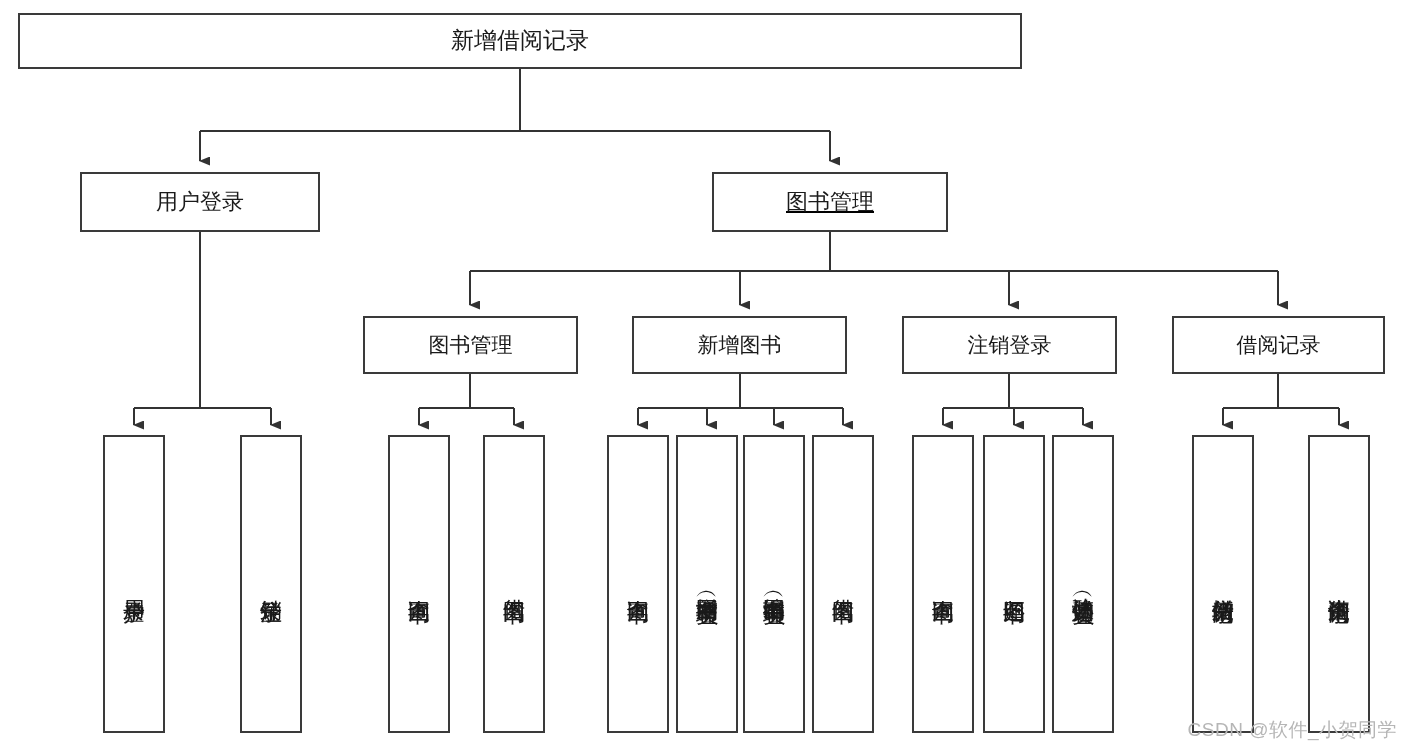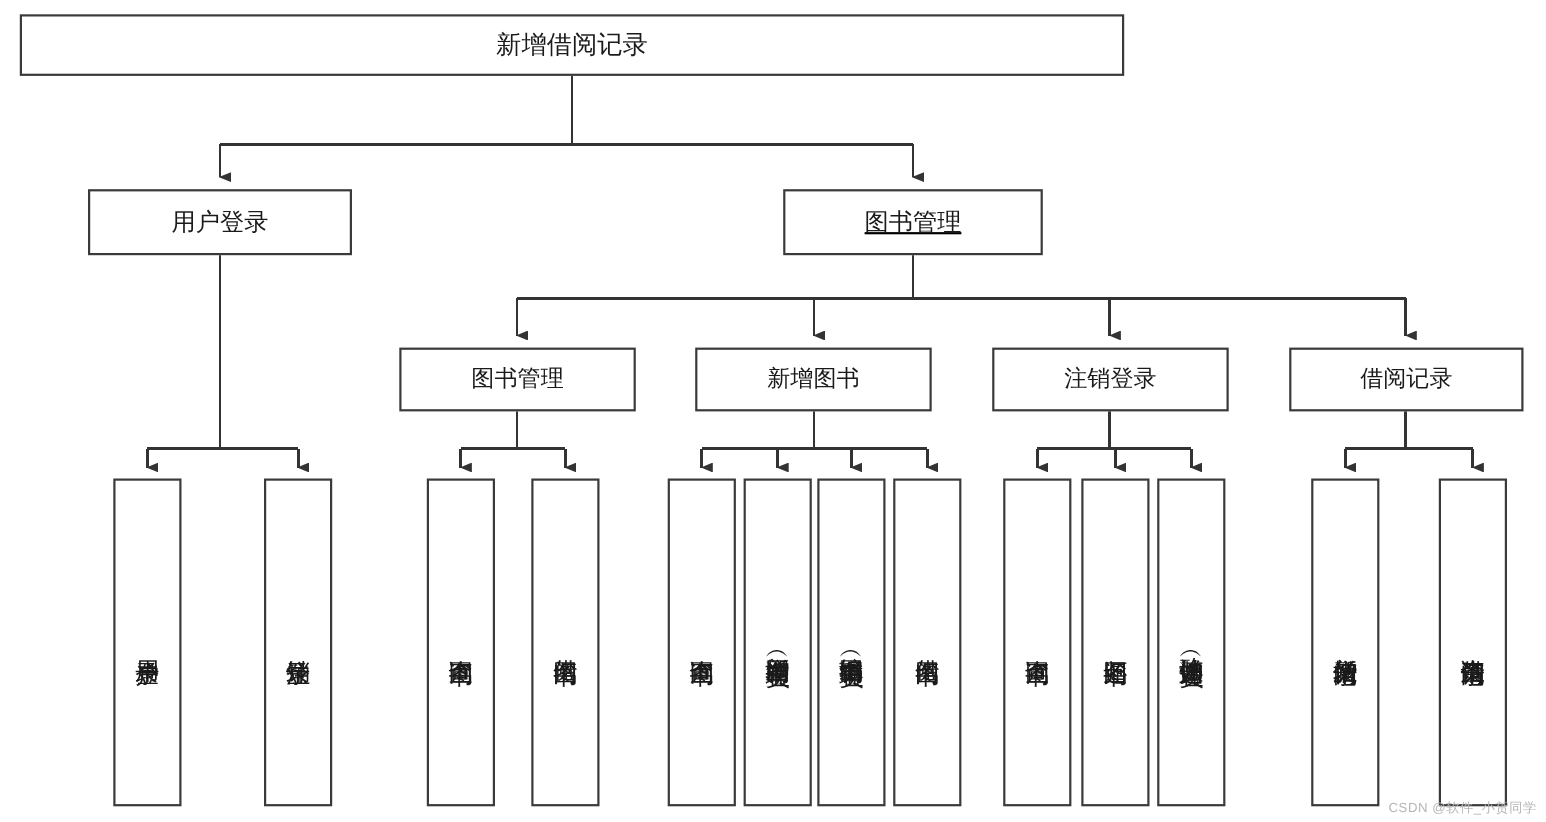--- a/index.html
+++ b/index.html
@@ -52,21 +52,21 @@
     line-height: 1.0;
   }
   .leaf {
     align-items: center;
     justify-content: center;
   }
   #watermark {
     position: absolute;
     right: 8px;
     bottom: 4px;
-    font-size: 12px;
+    font-size: 19px;
     color: #b6b6b6;
     letter-spacing: 0.5px;
     white-space: nowrap;
     pointer-events: none;
   }
 </style>
 </head>
 <body>
 
 <div id="diagram-root">

